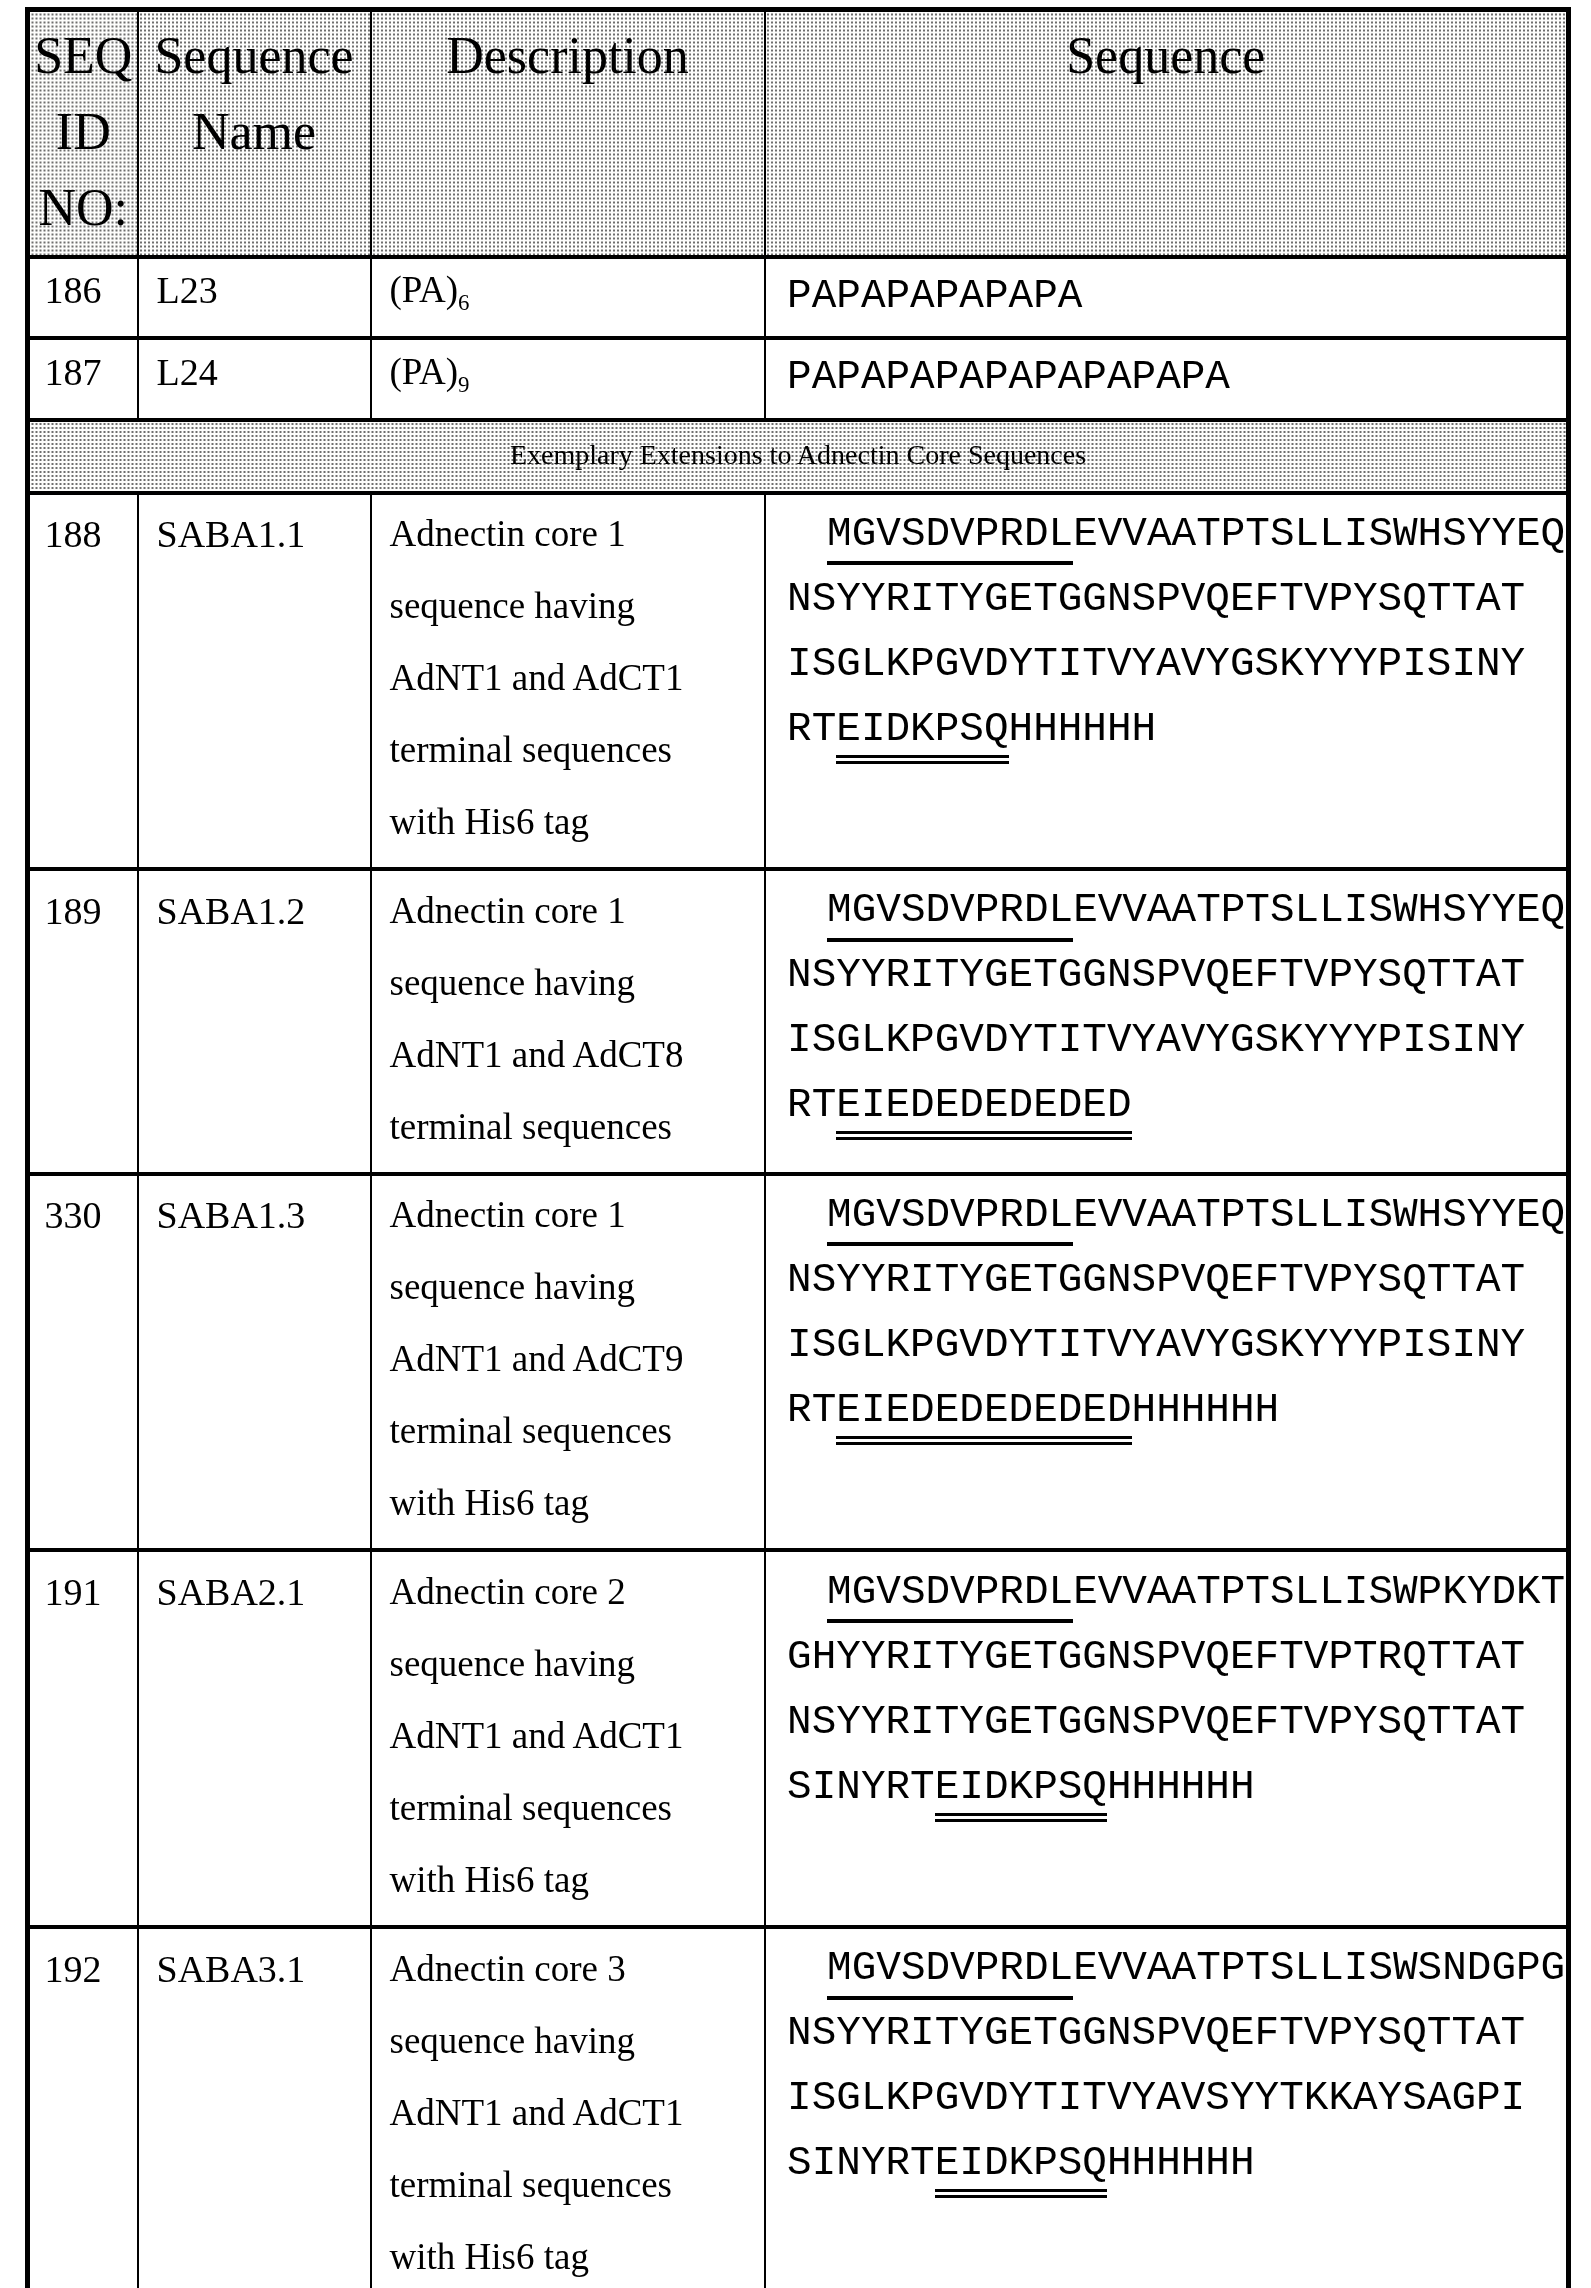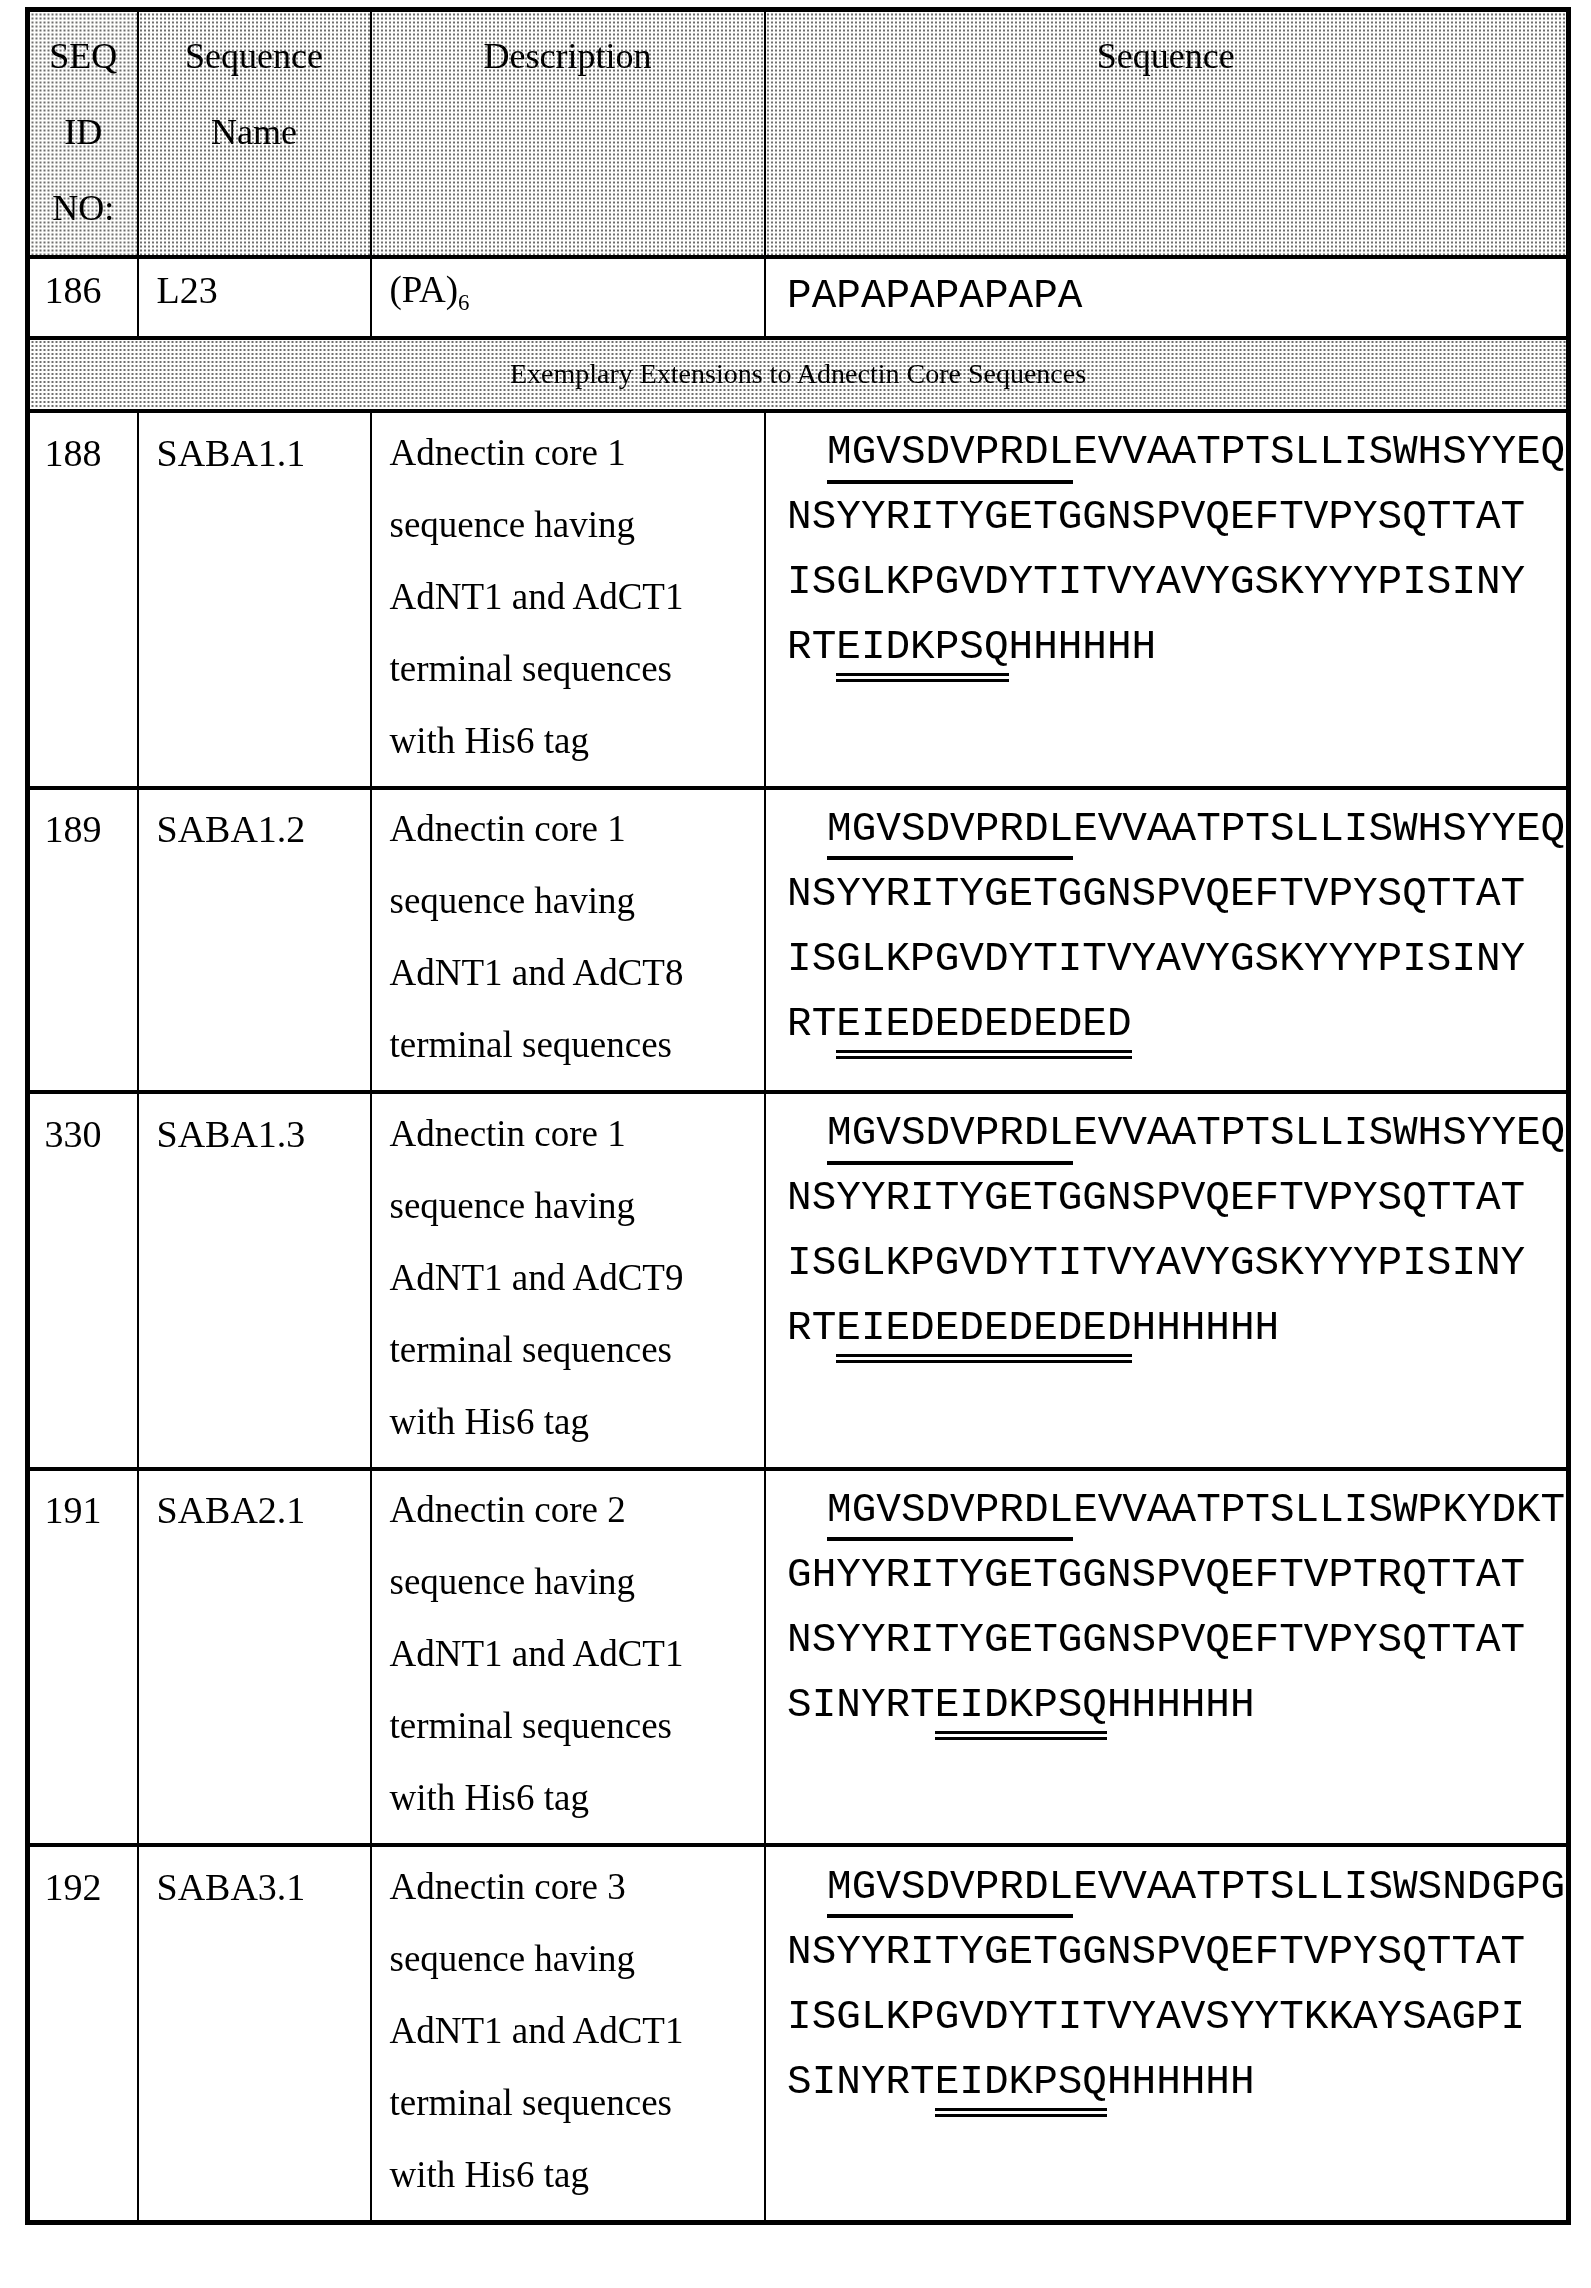--- a/index.html
+++ b/index.html
@@ -23,21 +23,21 @@
 
   
   .stipple{
     background-color:#fdfdfc;
     background-image:radial-gradient(circle,#6e6e6e 0.9px,rgba(0,0,0,0) 1.2px);
     background-size:4px 4px;
   }
 
   thead th{
     font-weight:normal;
-    font-size:36px;
+    font-size:52px;
     line-height:76px;
     text-align:center;
     padding:5.4px 3.6px 9px 3.6px;
   }
 
   td.section-cell{
     font-size:28px;
     line-height:58px;
     text-align:center;
     padding:4.5px 3.6px 6.3px 3.6px;
@@ -120,20 +120,28 @@
     </thead>
     <tbody id="tbody-top">
         <tr class="compact">
           <td class="cell-id">186</td>
           <td class="cell-name">L23</td>
           <td class="cell-desc">
             <div class="desc-line"><span>(PA)</span><span><sub>6</sub></span></div>
           </td>
           <td class="cell-seq"><div class="seq-line"><span>PAPAPAPAPAPA</span></div></td>
         </tr>
+        <tr class="compact">
+          <td class="cell-id">187</td>
+          <td class="cell-name">L24</td>
+          <td class="cell-desc">
+            <div class="desc-line"><span>(PA)</span><span><sub>9</sub></span></div>
+          </td>
+          <td class="cell-seq"><div class="seq-line"><span>PAPAPAPAPAPAPAPAPA</span></div></td>
+        </tr>
       </tbody>
     <tbody>
       <tr>
         <td colspan="4" class="stipple section-cell">Exemplary Extensions to Adnectin Core Sequences</td>
       </tr>
     </tbody>
     <tbody id="tbody-main">
         <tr>
           <td class="cell-id">188</td>
           <td class="cell-name">SABA1.1</td>

